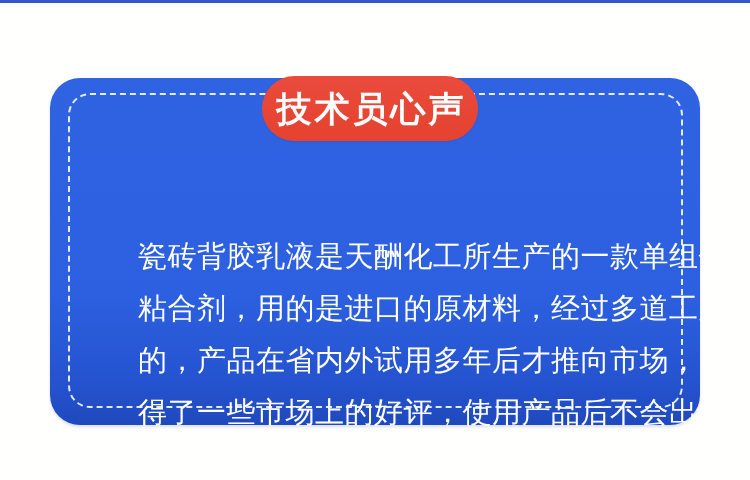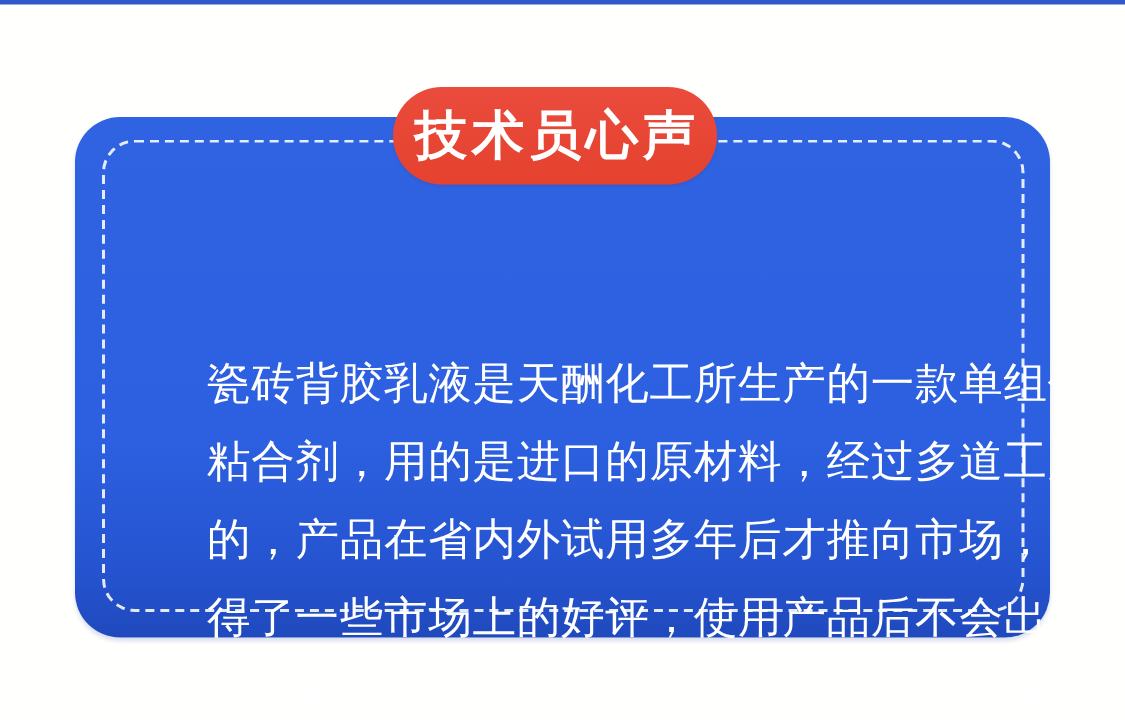--- a/index.html
+++ b/index.html
@@ -47,21 +47,21 @@
     border: 2px dashed rgba(255, 255, 255, 0.88);
     border-radius: 22px;
     box-sizing: border-box;
     pointer-events: none;
   }
 
   
   .badge {
     position: absolute;
     left: 262px;
-    top: 58px;
+    top: 76px;
     width: 216px;
     height: 65px;
     border-radius: 34px;
     background: #e8483a;
     background: linear-gradient(180deg, #ea4b3c 0%, #e5422f 100%);
     display: flex;
     align-items: center;
     justify-content: center;
     box-shadow: 0 1px 2px rgba(130, 30, 20, 0.16);
   }

